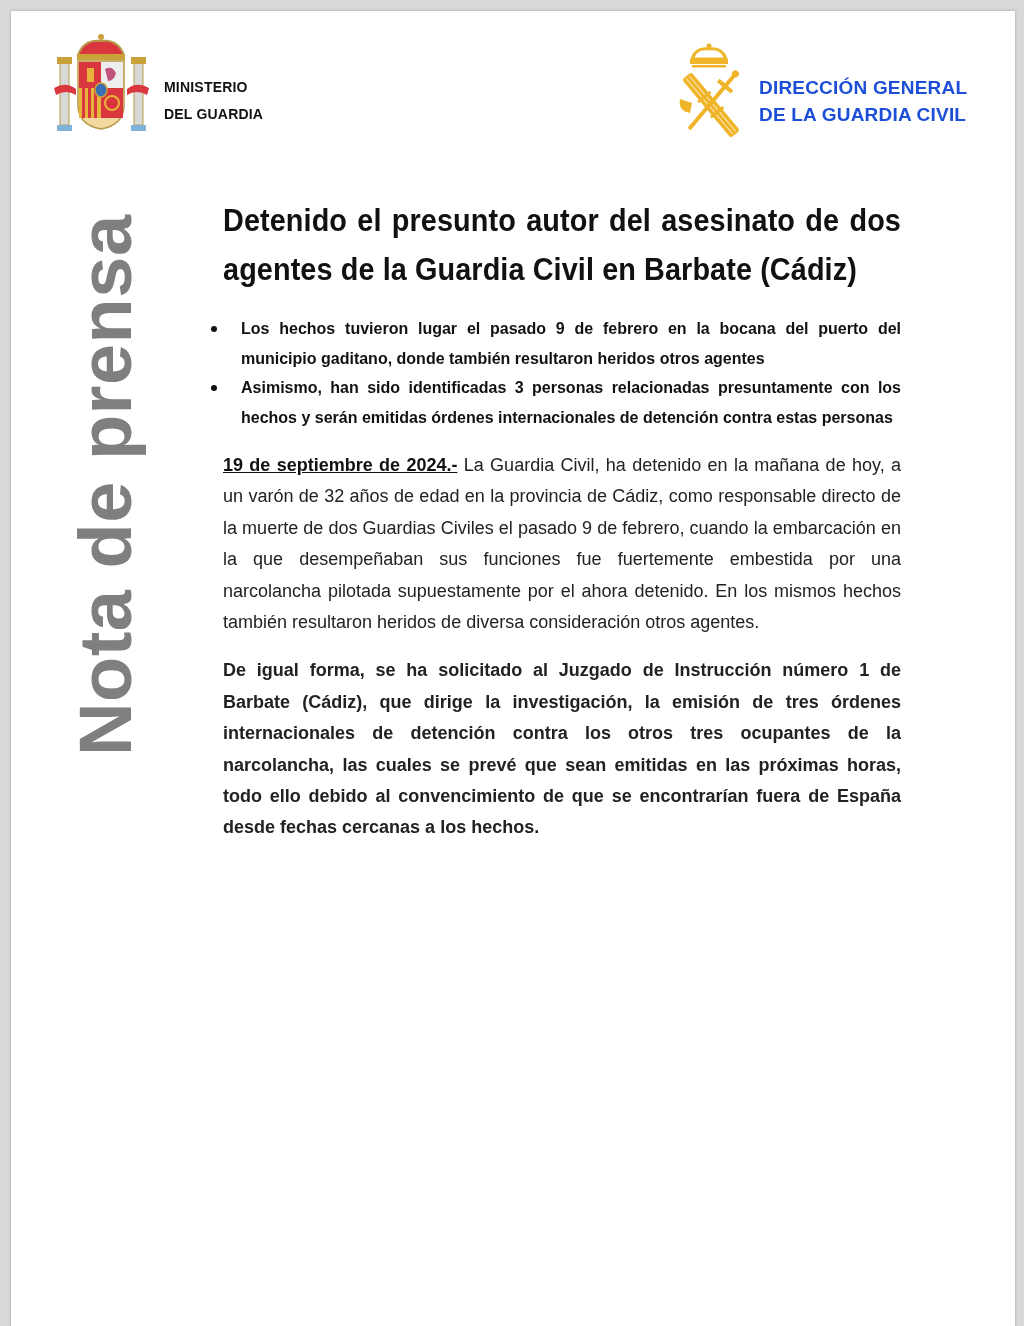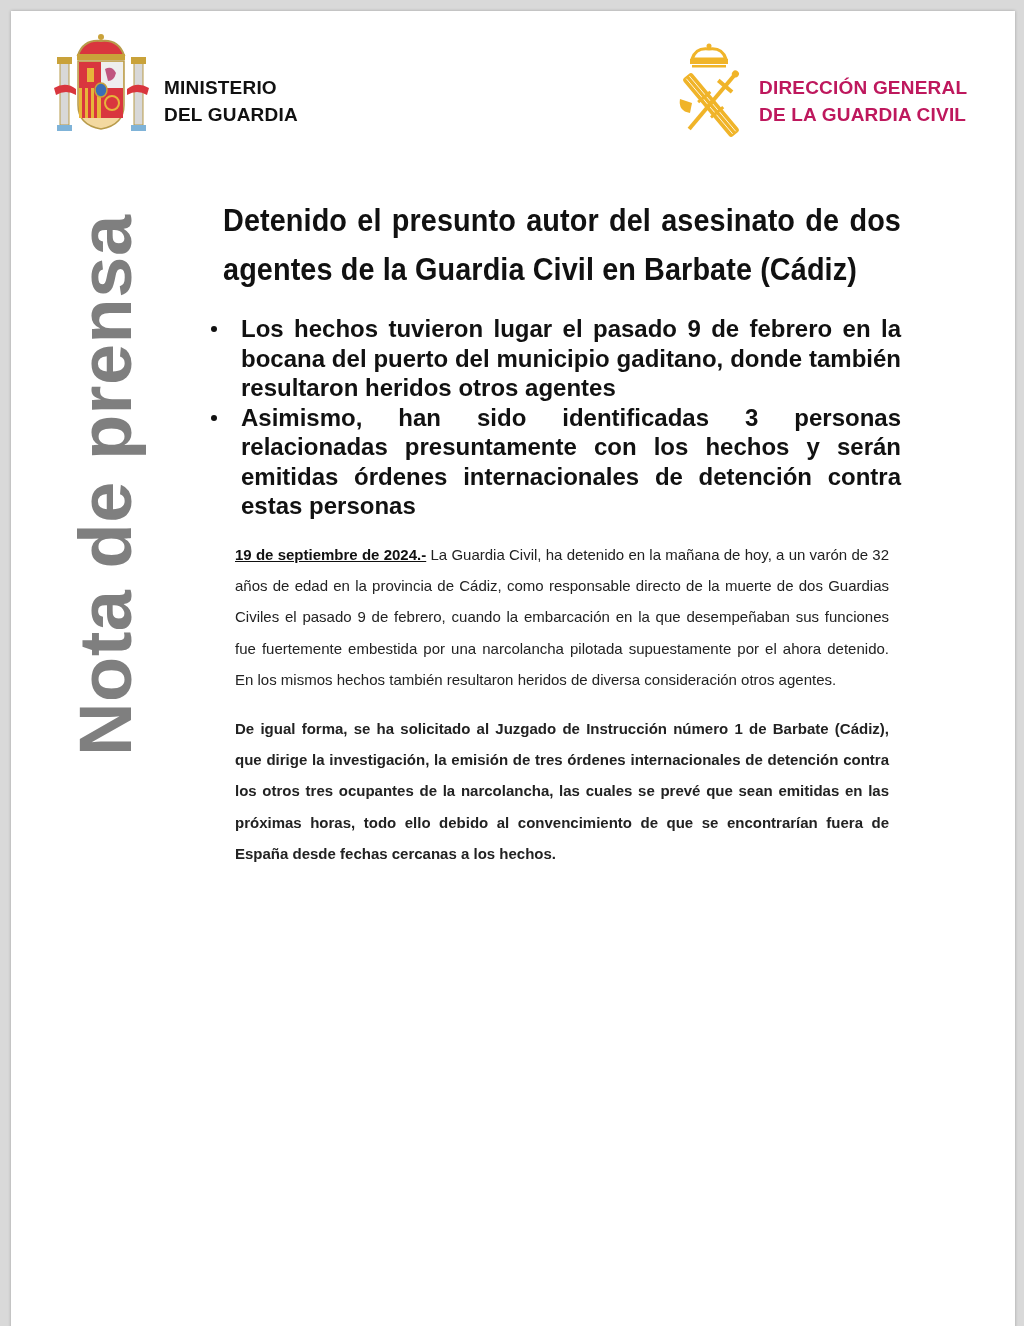--- a/index.html
+++ b/index.html
@@ -12,27 +12,27 @@
   .page {
     position: absolute; left: 11px; top: 11px;
     width: 1004px; height: 1330px;
     background: #ffffff;
     box-shadow: 0 0 3px rgba(0,0,0,0.25);
   }
   
   .ministerio-logo { position: absolute; left: 43px; top: 22px; width: 95px; height: 102px; }
   .ministerio-text {
     position: absolute; left: 153px; top: 63px;
-    font-weight: bold; font-size: 19px; line-height: 27px; color: #111;
+    font-weight: bold; font-size: 14px; line-height: 27px; color: #111;
     letter-spacing: 0.2px;
   }
   .gc-logo { position: absolute; left: 665px; top: 32px; width: 70px; height: 98px; }
   .gc-text {
     position: absolute; left: 748px; top: 63px;
-    font-weight: bold; font-size: 19px; line-height: 27px; color: #be185d;
+    font-weight: bold; font-size: 19px; line-height: 27px; color: #1d4ed8;
     letter-spacing: 0.2px;
   }
   
   .nota-prensa {
     position: absolute;
     left: 55px; top: 745px;
     transform-origin: 0 0;
     transform: rotate(-90deg);
     font-weight: bold; font-size: 74px; line-height: 80px;
     color: #7f7f7f; white-space: nowrap;
@@ -47,30 +47,30 @@
     text-align: justify; margin: 0; color: #111;
     letter-spacing: 0.1px;
     transform: scaleX(0.93); transform-origin: 0 0; width: 729px;
   }
   .bullets {
     margin: 20px 0 0 0; padding: 0;
     list-style: none;
   }
   .bullets li {
     position: relative; padding-left: 18px;
-    font-weight: bold; font-size: 24px; line-height: 29.5px;
+    font-weight: bold; font-size: 16px; line-height: 29.5px;
     text-align: justify; color: #111;
   }
   .bullets li .dot {
     position: absolute; left: -12px; top: 12px;
     width: 6px; height: 6px; border-radius: 50%; background: #111;
   }
   .para {
-    font-size: 15px; line-height: 31.4px;
-    text-align: justify; margin: 12px; color: #222;
+    font-size: 18px; line-height: 31.4px;
+    text-align: justify; margin: 0; color: #222;
   }
   .p1 { margin-top: 18px; }
   .p2 { margin-top: 17px; font-weight: bold; }
   .p3 { margin-top: 17px; }
   .date { font-weight: bold; text-decoration: underline; color: #111; }
   .secret { font-weight: bold; text-decoration: underline; color: #111; }
 </style>
 </head>
 <body>
 

